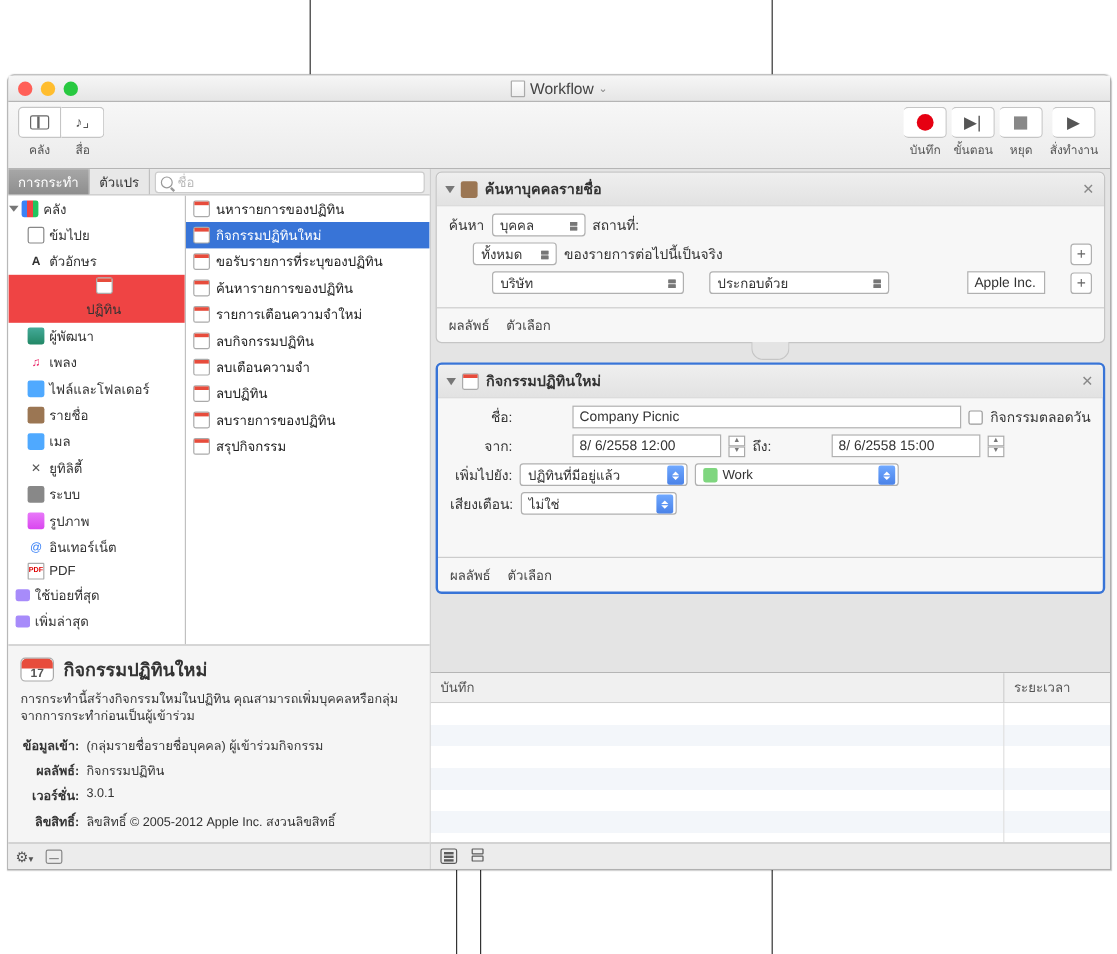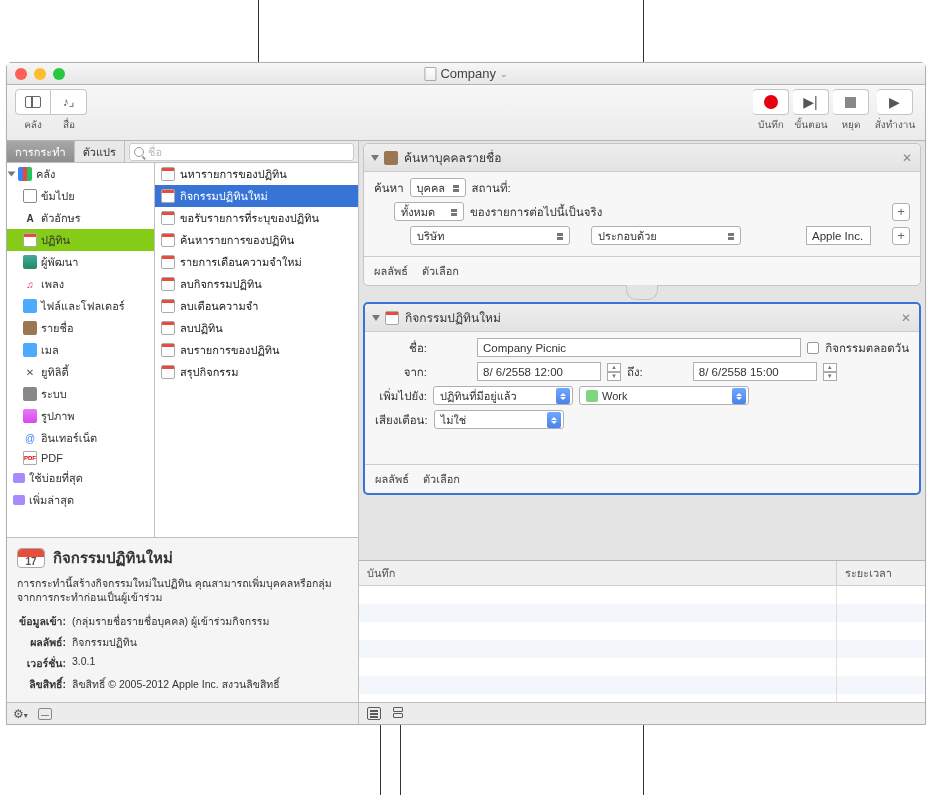--- a/index.html
+++ b/index.html
@@ -29,21 +29,21 @@
   .tabsrow { height: 22px; display: flex; align-items: stretch; border-bottom: 1px solid #c0c0c0; background: #e8e8e8; }
   .tab { font-size: 11px; padding: 3px 8px; border-right: 1px solid #c0c0c0; color: #333; display: flex; align-items: center; }
   .tab.active { background: linear-gradient(#a7a7a7,#8e8e8e); color: #fff; }
   .searchbox { flex: 1; margin: 2px 4px; background: #fff; border: 1px solid #ccc; border-radius: 3px; height: 18px; display: flex; align-items: center; padding: 0 4px; font-size: 11px; color: #999; gap: 4px; }
   .mag { width: 10px; height: 10px; border: 1.5px solid #999; border-radius: 50%; position: relative; }
   .mag::after { content: ''; position: absolute; width: 4px; height: 1.5px; background: #999; transform: rotate(45deg); bottom: -2px; right: -3px; }
   .libsplit { display: flex; flex: 1; min-height: 0; }
   .liblist { width: 148px; border-right: 1px solid #c0c0c0; overflow-y: auto; background: #fff; font-size: 11px; }
   .librow { display: flex; align-items: center; gap: 4px; padding: 2px 4px 2px 16px; color: #333; white-space: nowrap; }
   .librow.hdr { padding-left: 2px; font-weight: 500; }
-  .librow.sel { background: #84cc16; }
+  .librow.sel { background: #ef4444; flex-direction: column; }
   .tri { width: 0; height: 0; border-top: 4px solid transparent; border-bottom: 4px solid transparent; border-left: 5px solid #777; transform: rotate(90deg); }
   .ic { width: 14px; height: 14px; display: inline-flex; align-items: center; justify-content: center; font-size: 10px; }
   .ic-lib { background: linear-gradient(90deg,#3b82f6 0 33%,#ef4444 33% 66%,#22c55e 66%); border-radius: 2px; }
   .ic-msg { background:#fff; border:1px solid #888; border-radius:2px; }
   .ic-font { color:#333; font-weight:bold; }
   .ic-cal { background:#fff; border:1px solid #aaa; border-radius:2px; position:relative; }
   .ic-cal::before { content:''; position:absolute; top:0; left:0; right:0; height:3px; background:#e74c3c; }
   .ic-dev { background:linear-gradient(#4a9,#286); border-radius:2px; }
   .ic-music { color:#e91e63; }
   .ic-file { background:#4fa9ff; border-radius:2px; }
@@ -71,21 +71,21 @@
   .leftfoot { height: 22px; border-top: 1px solid #c0c0c0; background: #ececec; display: flex; align-items: center; padding: 0 6px; gap: 10px; }
   .gear { font-size: 12px; color: #555; }
   .box { width:14px; height:12px; border:1px solid #888; border-radius:2px; position:relative; }
   .box::after { content:''; position:absolute; left:2px; right:2px; top:6px; height:1px; background:#888; }
   .right { flex: 1; display: flex; flex-direction: column; background: #e4e4e4; }
   .canvas { flex: 1; overflow-y: auto; padding: 0; position: relative; }
   .action { margin: 2px 4px 0; border: 1px solid #c5c5c5; border-radius: 5px; background: #f7f7f7; }
   .action.sel { border: 2px solid #3874d7; }
   .acthdr { display: flex; align-items: center; gap: 6px; padding: 4px 8px; background: linear-gradient(#efefef,#e2e2e2); border-bottom: 1px solid #ccc; border-radius: 5px 5px 0 0; }
   .disctri { width:0; height:0; border-top:4px solid transparent; border-bottom:4px solid transparent; border-left:6px solid #777; transform: rotate(90deg); }
-  .actname { font-size: 12px; font-weight: 400; color: #333; flex: 1; }
+  .actname { font-size: 12px; font-weight: 700; color: #333; flex: 1; }
   .closex { font-size: 12px; color: #888; cursor: default; }
   .actbody { padding: 6px 10px; font-size: 11.5px; color: #333; }
   .row { display: flex; align-items: center; gap: 6px; margin-bottom: 5px; }
   .lbl { text-align: right; min-width: 52px; }
   .select { background: #fff; border: 1px solid #b0b0b0; border-radius: 3px; height: 19px; display: flex; align-items: center; padding: 0 16px 0 6px; position: relative; font-size: 11px; }
   .select .arrs { position: absolute; right: 2px; top: 1px; width: 14px; height: 16px; background: linear-gradient(#6fa8ff,#4a82e8); border-radius: 2px; display: flex; flex-direction: column; align-items: center; justify-content: center; }
   .select.plain .arrs { background: transparent; }
   .select.plain .arrs::before, .select.plain .arrs::after { border-left-color:#777; border-right-color:#777; }
   .arrs::before, .arrs::after { content:''; width:0; height:0; border-left:3px solid transparent; border-right:3px solid transparent; }
   .arrs::before { border-bottom:3px solid #fff; margin-bottom:1px; }
@@ -128,21 +128,21 @@
 <div class="window">
 
   <div class="titlebar">
     <div class="traffic">
       <div class="tl r"></div>
       <div class="tl y"></div>
       <div class="tl g"></div>
     </div>
     <div class="titlecenter">
       <span class="doc-icon"></span>
-      <span>Company</span>
+      <span>Workflow</span>
       <span class="drop">⌄</span>
     </div>
   </div>
 
   <div class="toolbar">
     <div class="tbwrap">
       <div class="tbgroup">
         <div class="tbtn">
             <span style="width:16px;height:12px;border:1.5px solid #666;border-radius:2px;position:relative;">
               <span style="position:absolute;left:5px;top:0;bottom:0;width:1.5px;background:#666;"></span>
@@ -365,21 +365,21 @@
         <div class="action">
           <div class="acthdr">
             <span class="disctri"></span>
             <span class="ic ic-contact"></span>
             <span class="actname">ค้นหาบุคคลรายชื่อ</span>
             <span class="closex">✕</span>
           </div>
           <div class="actbody">
             <div class="row">
               <span>ค้นหา</span>
-              <div class="select plain" style="width:56px;">
+              <div class="select plain" style="width:78px;">
                   <span>บุคคล</span>
                   <span class="arrs"></span>
                 </div>
               <span>สถานที่:</span>
             </div>
             <div class="row" style="padding-left:20px;">
               <div class="select plain" style="width:70px;">
                   <span>ทั้งหมด</span>
                   <span class="arrs"></span>
                 </div>

